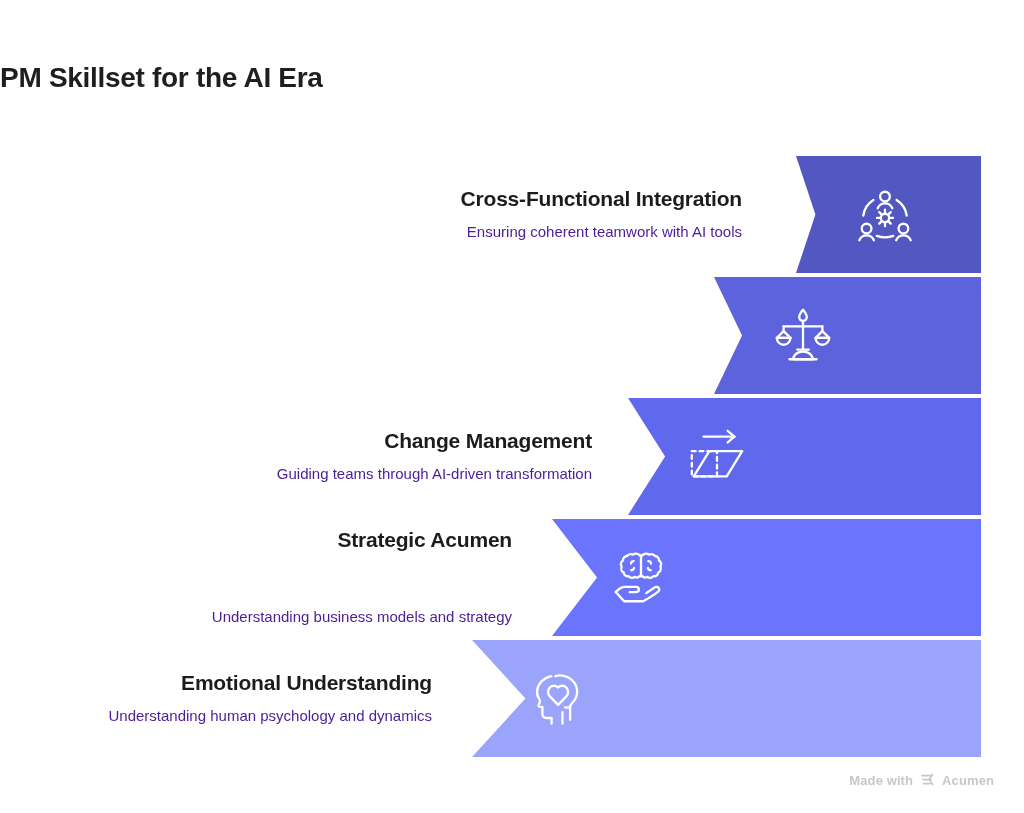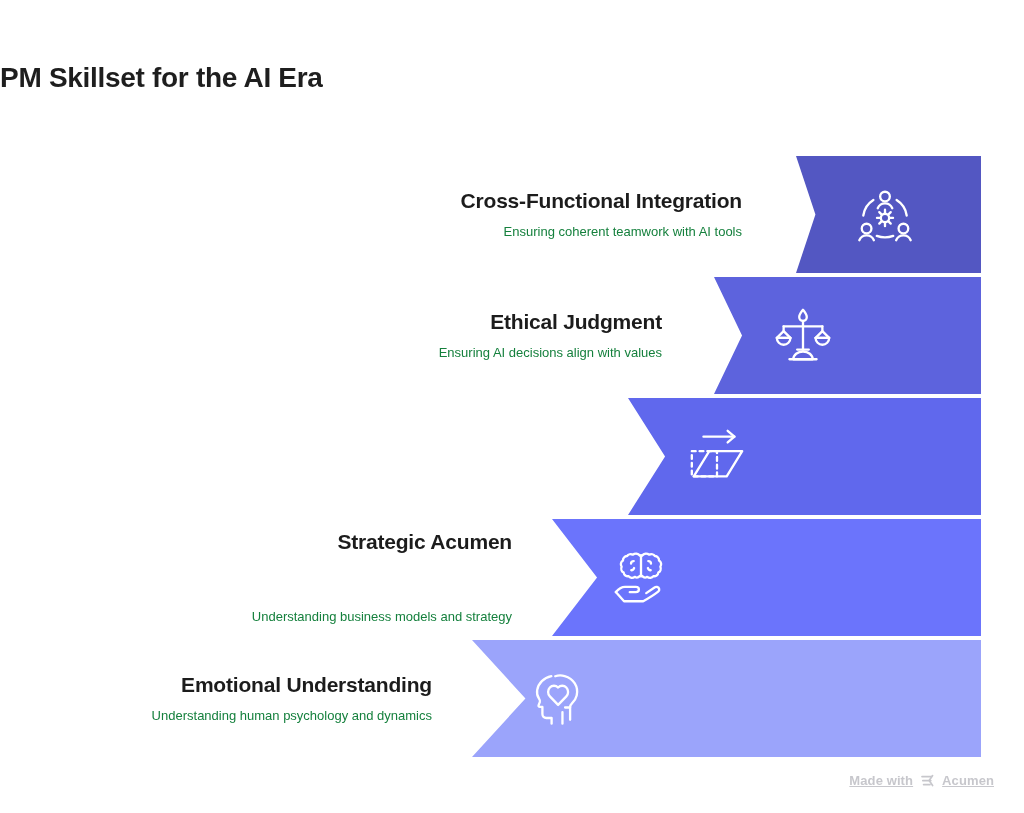--- a/index.html
+++ b/index.html
@@ -64,23 +64,23 @@
     font-size: 21px;
     font-weight: 700;
     color: #1c1c1c;
     letter-spacing: -0.2px;
     line-height: 1.25;
     white-space: nowrap;
   }
 
   .row-desc {
     margin-top: 9px;
-    font-size: 13px;
+    font-size: 15px;
     font-weight: 400;
-    color: #15803d;
+    color: #4c1d95;
     line-height: 1.42;
     max-width: 330px;
   }
 
   
   .band {
     position: absolute;
     top: 0;
     height: 117px;
     right: 43px;
@@ -98,27 +98,26 @@
   }
 
   .band-icon svg { display: block; width: 62px; height: 62px; }
 
   
   .footer {
     position: absolute;
     right: 30px;
     bottom: 25px;
     display: flex;
-    align-items: flex-end;
+    align-items: flex-start;
     gap: 7px;
     color: #c7c7cc;
     font-size: 13px;
     font-weight: 600;
     letter-spacing: 0.1px;
-    text-decoration: underline;
   }
   .footer .brand-mark { display: flex; align-items: center; }
   .footer .brand-mark svg { display: block; }
 </style>
 </head>
 <body>
 
 <div class="canvas">
 
   <h1 class="page-title">PM Skillset for the AI Era</h1>
@@ -145,24 +144,20 @@
             <circle cx="32" cy="35" r="4.3"></circle>
             <path d="M32 26.5v3.2M32 40.3v3.2M23.7 35h3.2M37.1 35h3.2
                      M26.1 29.1l2.3 2.3M35.6 38.6l2.3 2.3
                      M37.9 29.1l-2.3 2.3M28.4 38.6l-2.3 2.3"></path>
           </svg>
         </span>
       </div>
     </div>
 
     <div class="funnel-row">
-      <div class="row-text" style="left:290px;width:390px;">
-        <div class="row-title">Ethical Judgment</div>
-        <div class="row-desc">Ensuring AI decisions align with values</div>
-      </div>
       <div class="band" style="left:714px;background:#5d63dd;">
         <span class="band-icon">
           <svg viewBox="0 0 64 64" fill="none" stroke="#ffffff" stroke-width="2.4" stroke-linecap="round" stroke-linejoin="round">
             <path d="M32 5c2.6 3.1 3.9 5.5 3.9 7.5 0 2.3-1.7 3.9-3.9 3.9s-3.9-1.6-3.9-3.9
                      c0-2 1.3-4.4 3.9-7.5z"></path>
             <path d="M32 16.4V46"></path>
             <path d="M12 22h40"></path>
             <path d="M12 22v5M52 22v5"></path>
             <path d="M5 34c0 4 3.1 7 7 7s7-3 7-7z"></path>
             <path d="M45 34c0 4 3.1 7 7 7s7-3 7-7z"></path>
@@ -170,20 +165,24 @@
             <path d="M12 27 5 34M12 27l7 7M52 27l-7 7M52 27l7 7"></path>
             <path d="M26 46h12"></path>
             <path d="M22 56c0-4.4 4.5-8 10-8s10 3.6 10 8z"></path>
             <path d="M18 56h28"></path>
           </svg>
         </span>
       </div>
     </div>
 
     <div class="funnel-row">
+      <div class="row-text" style="left:250px;width:360px;">
+        <div class="row-title">Change Management</div>
+        <div class="row-desc">Guiding teams through AI-driven transformation</div>
+      </div>
       <div class="band" style="left:628px;background:#6068ed;">
         <span class="band-icon">
           <svg viewBox="0 0 64 64" fill="none" stroke="#ffffff" stroke-width="2.4" stroke-linecap="round" stroke-linejoin="round">
             <path d="M18 11h32"></path>
             <path d="M43 5l7 6-7 6"></path>
             <path d="M6 26h26v26H6z" stroke-dasharray="4 4"></path>
             <path d="M24 26h34l-16 26H8z"></path>
           </svg>
         </span>
       </div>

